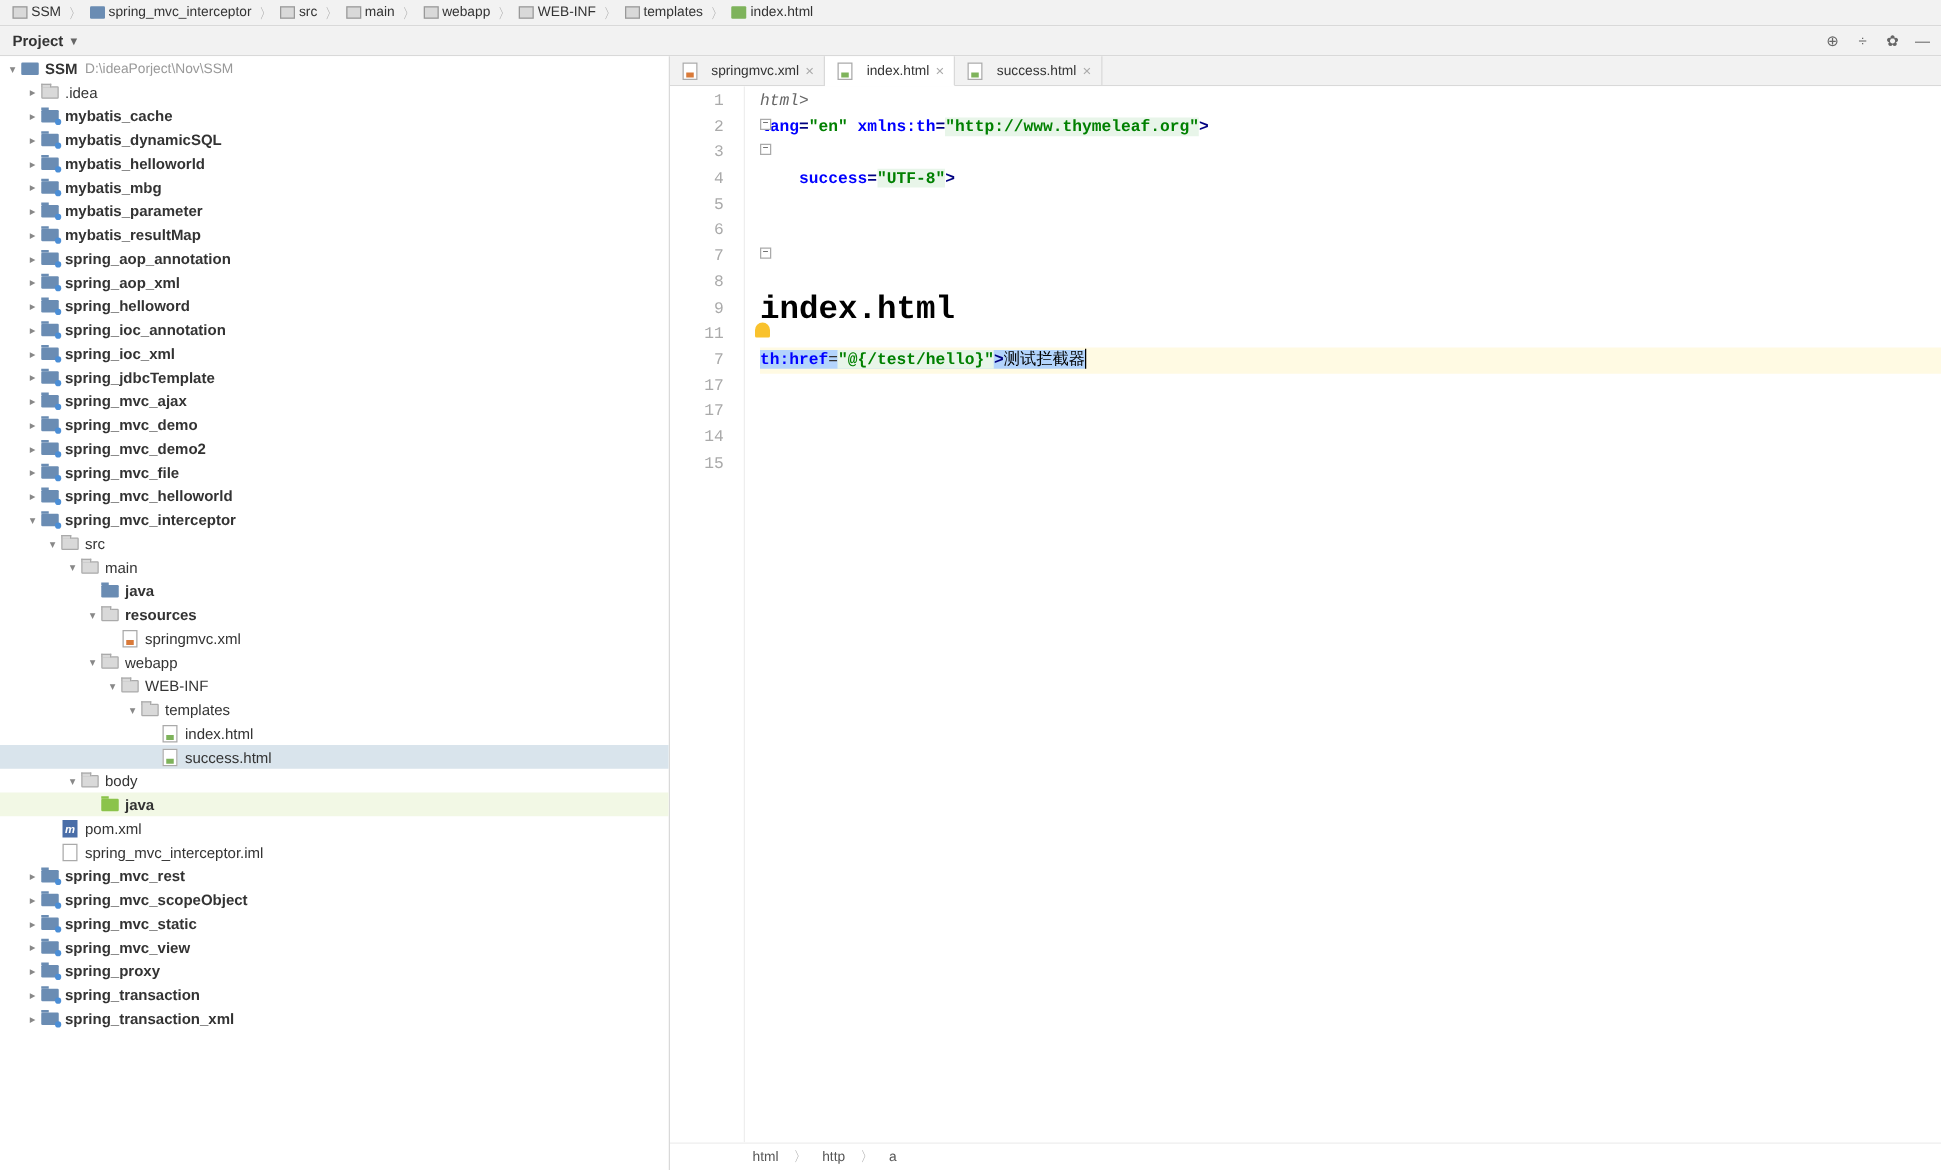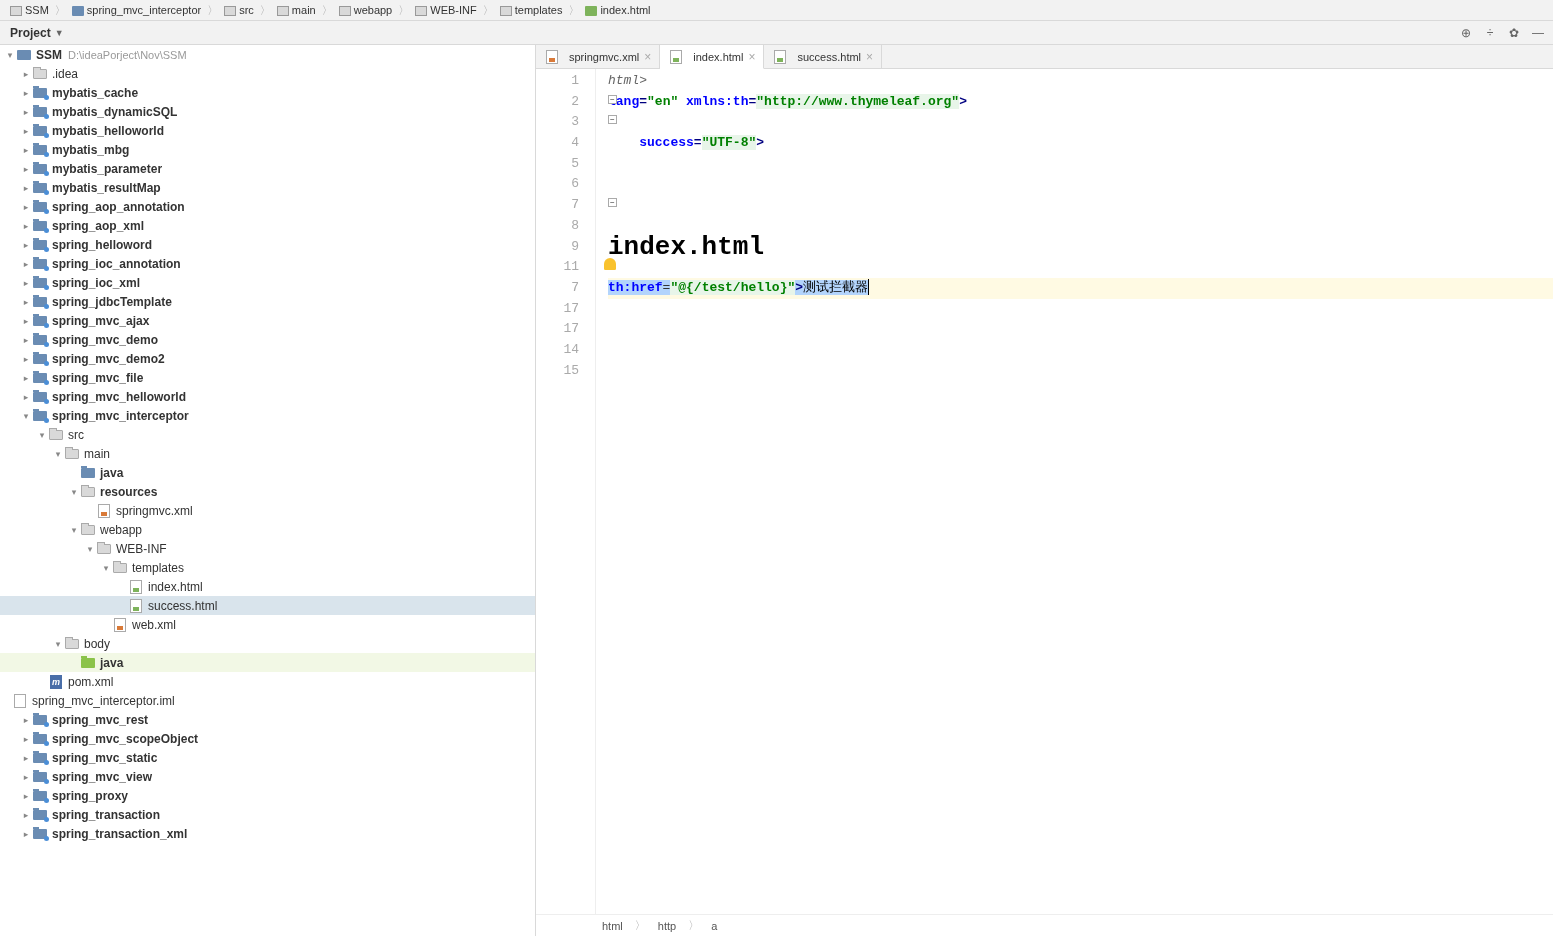--- a/index.html
+++ b/index.html
@@ -359,27 +359,20 @@
           </span>
     <span class="tree-label ">index.html</span>
   </div>
         <div class="tree-item selected" style="padding-left:116px">
     <span class="tree-arrow empty"></span>
     <span class="tree-icon">
             <span class="file-html"></span>
           </span>
     <span class="tree-label ">success.html</span>
   </div>
-        <div class="tree-item" style="padding-left:100px">
-    <span class="tree-arrow empty"></span>
-    <span class="tree-icon">
-            <span class="file-xml"></span>
-          </span>
-    <span class="tree-label ">web.xml</span>
-  </div>
         <div class="tree-item" style="padding-left:52px">
     <span class="tree-arrow">▾</span>
     <span class="tree-icon">
             <span class="folder-plain"></span>
           </span>
     <span class="tree-label ">body</span>
   </div>
         <div class="tree-item highlighted" style="padding-left:68px">
     <span class="tree-arrow empty"></span>
     <span class="tree-icon">
@@ -387,21 +380,21 @@
           </span>
     <span class="tree-label bold">java</span>
   </div>
         <div class="tree-item" style="padding-left:36px">
     <span class="tree-arrow empty"></span>
     <span class="tree-icon">
             <span class="file-pom">m</span>
           </span>
     <span class="tree-label ">pom.xml</span>
   </div>
-        <div class="tree-item" style="">
+        <div class="tree-item" style="padding-left:36px">
     <span class="tree-arrow empty"></span>
     <span class="tree-icon">
             <span class="file-iml"></span>
           </span>
     <span class="tree-label ">spring_mvc_interceptor.iml</span>
   </div>
         <div class="tree-item" style="padding-left:20px">
     <span class="tree-arrow">▸</span>
     <span class="tree-icon">
             <span class="folder-module">

